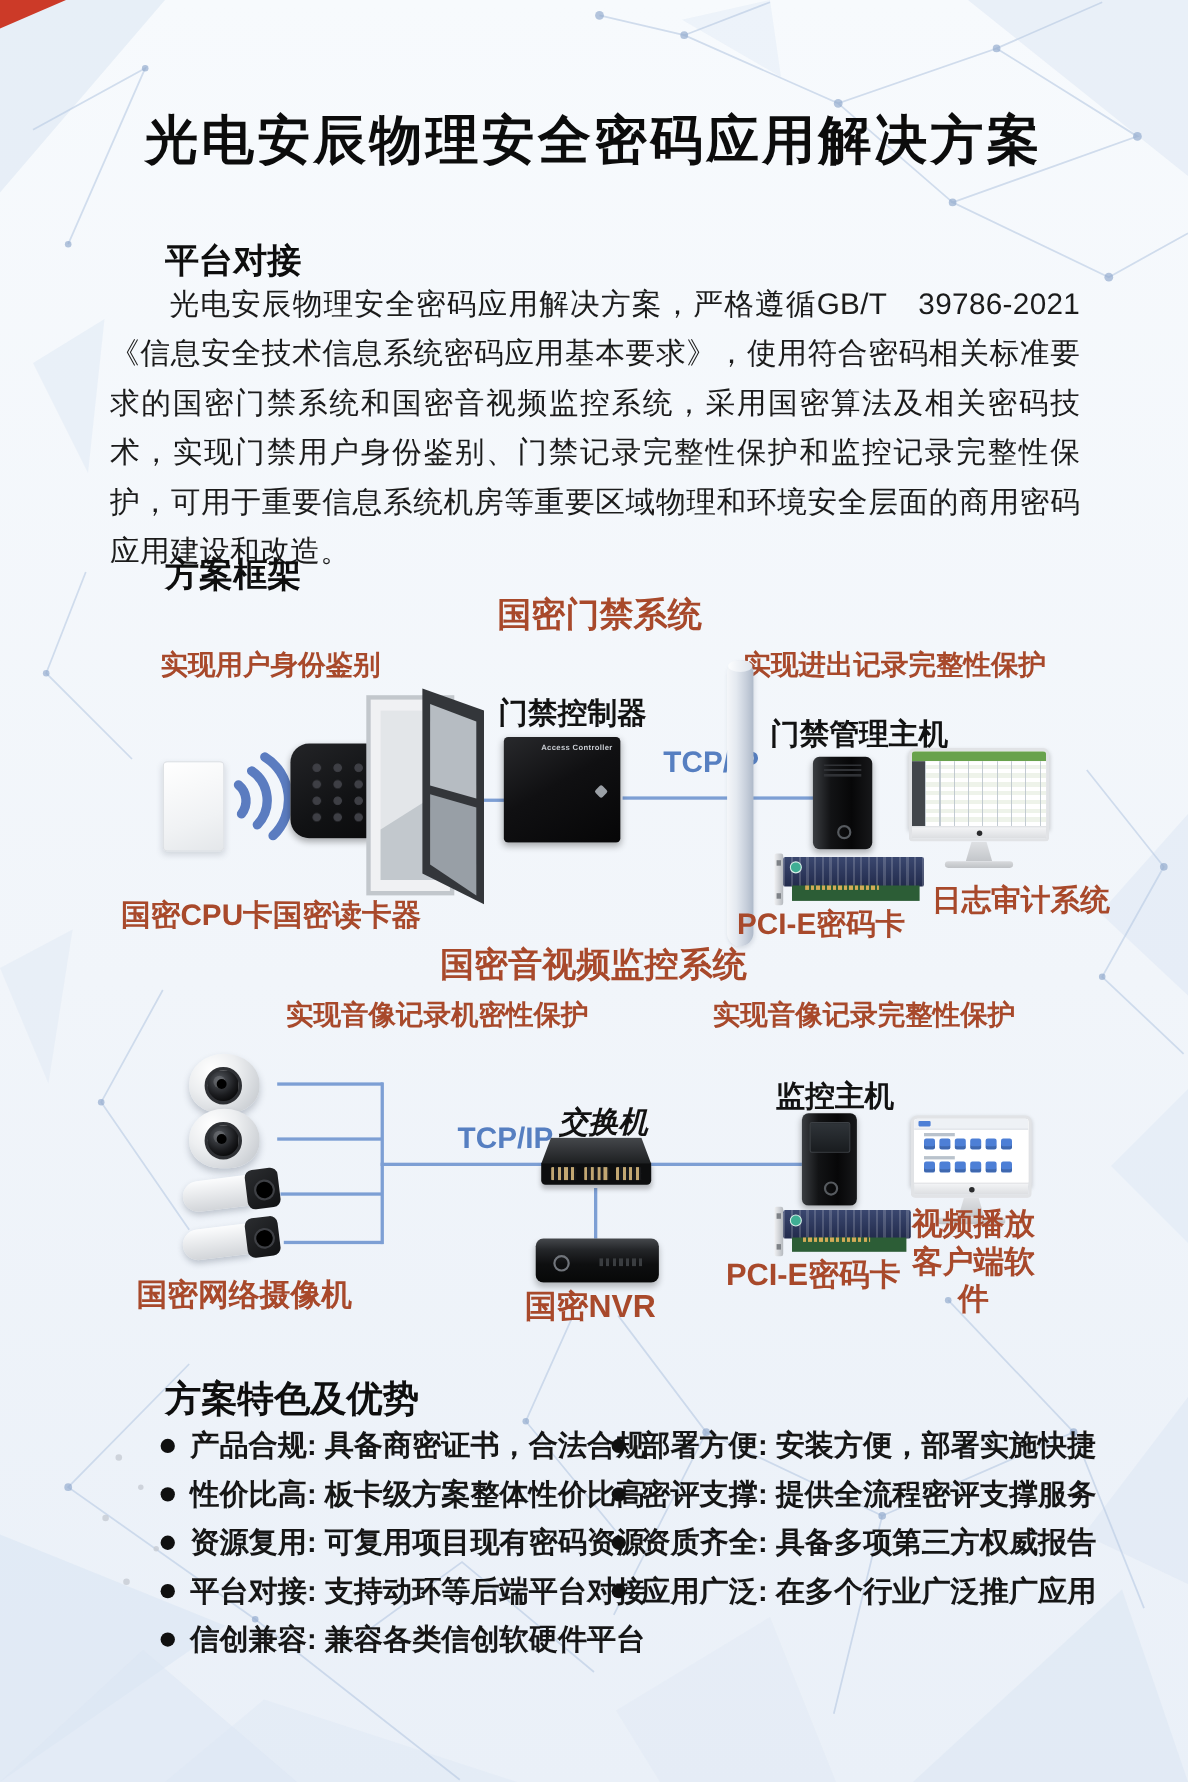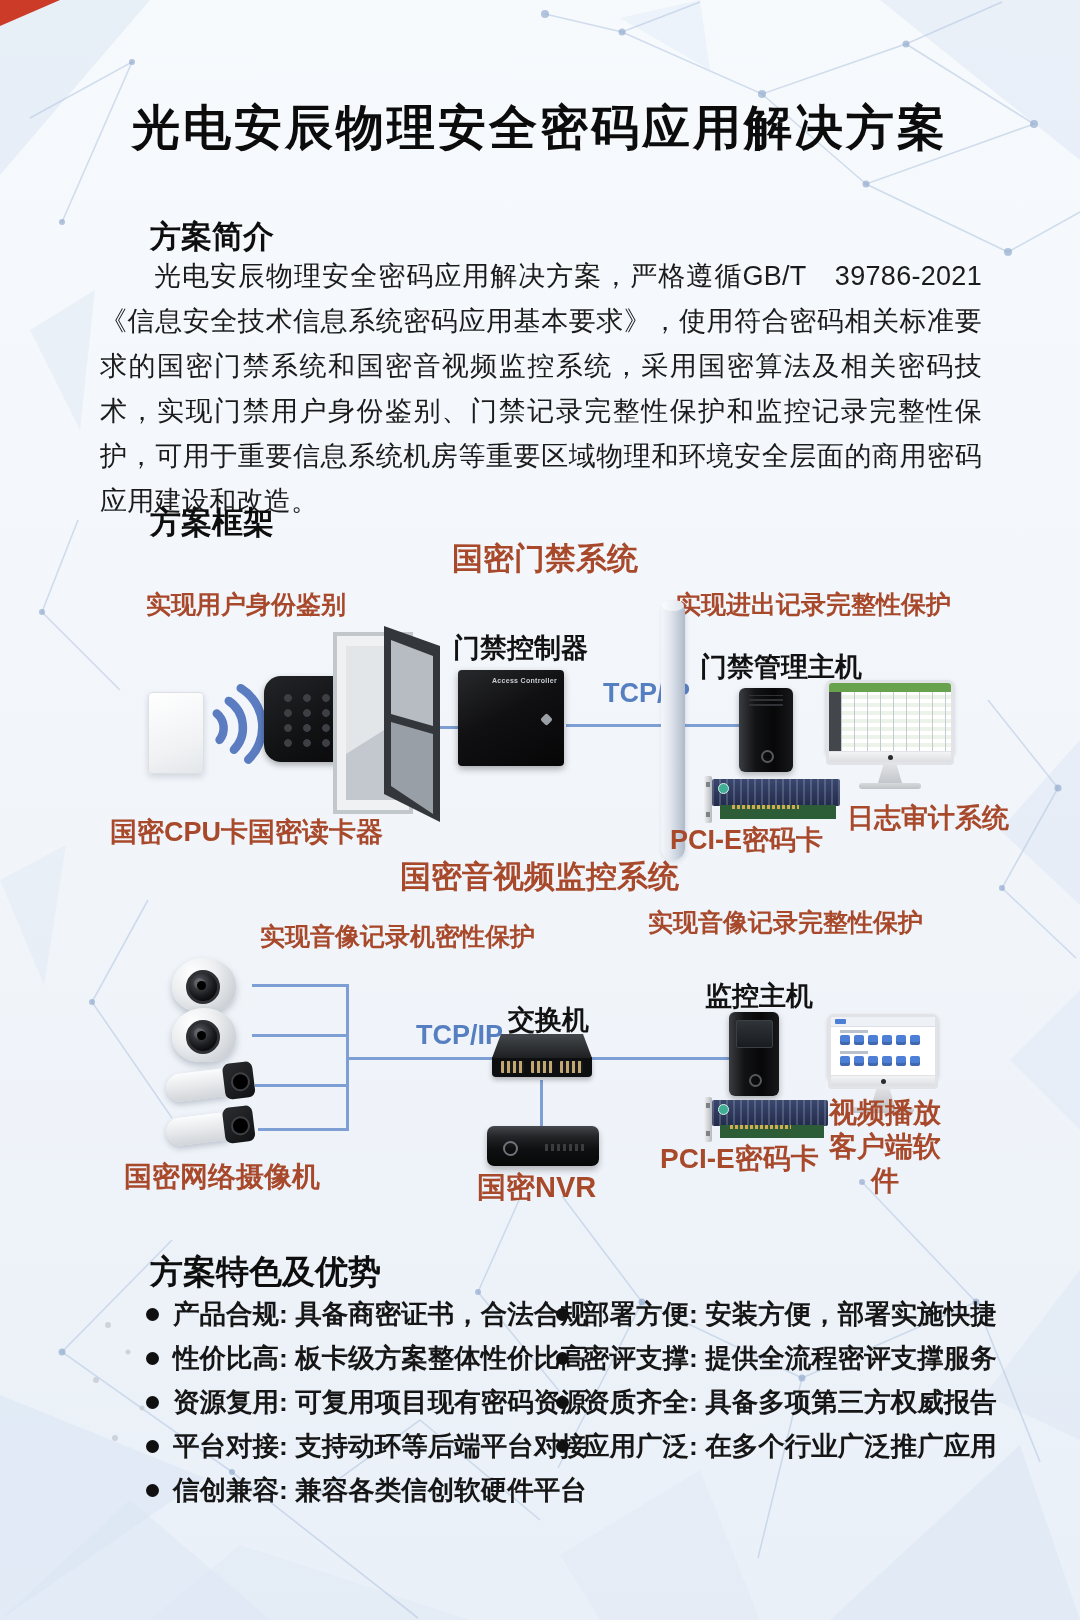--- a/index.html
+++ b/index.html
@@ -206,21 +206,21 @@
       <circle cx="108" cy="1325" r="3"></circle>
         <circle cx="128" cy="1352" r="2.5"></circle>
         <circle cx="96" cy="1380" r="3"></circle>
       <circle cx="142" cy="1408" r="2.5"></circle>
         <circle cx="115" cy="1438" r="3"></circle>
     </g>
     <polygon points="0,0 60,0 0,26" fill="#cc3a28"></polygon>
   </svg>
 
   <div class="poster-title">光电安辰物理安全密码应用解决方案</div>
-  <div class="sec-h" style="left:150px;top:216px;">方案简介</div>
+  <div class="sec-h" style="left:150px;top:216px;">平台对接</div>
   <div class="para">光电安辰物理安全密码应用解决方案，严格遵循GB/T　39786-2021《信息安全技术信息系统密码应用基本要求》，使用符合密码相关标准要求的国密门禁系统和国密音视频监控系统，采用国密算法及相关密码技术，实现门禁用户身份鉴别、门禁记录完整性保护和监控记录完整性保护，可用于重要信息系统机房等重要区域物理和环境安全层面的商用密码应用建设和改造。</div>
 
   <div class="sec-h" style="left:150px;top:502px;">方案框架</div>
 
   <div>
     <div class="lbl-red" style="left:452px;top:538px;font-size:31px;">国密门禁系统</div>
     <div class="lbl-red" style="left:146px;top:588px;font-size:25px;">实现用户身份鉴别</div>
     <div class="lbl-red" style="left:676px;top:588px;font-size:25px;">实现进出记录完整性保护</div>
 
     <div class="cpucard" style="left:148px;top:692px;width:54px;height:80px;"></div>
@@ -285,21 +285,21 @@
     <div class="abs z3" style="left:110px;top:814px;display:flex;">
       <span class="lbl-red" style="position:static;font-size:27px;">国密CPU卡</span>
       <span class="lbl-red" style="position:static;font-size:27px;">国密读卡器</span>
     </div>
     <div class="lbl-red" style="left:806px;top:800px;font-size:27px;margin-left:41px;">日志审计系统</div>
     <div class="lbl-red" style="left:670px;top:822px;font-size:27px;">PCI-E密码卡</div>
   </div>
 
   <div>
     <div class="lbl-red" style="left:400px;top:856px;font-size:31px;">国密音视频监控系统</div>
-    <div class="lbl-red" style="left:260px;top:906px;font-size:25px;margin-top:14px;">实现音像记录机密性保护</div>
+    <div class="lbl-red" style="left:260px;top:906px;font-size:25px;">实现音像记录机密性保护</div>
     <div class="lbl-red" style="left:648px;top:906px;font-size:25px;">实现音像记录完整性保护</div>
 
     <div class="dome" style="left:172px;top:958px;">
         <span class="b"></span>
         <span class="l"></span>
       </div>
     <div class="dome" style="left:172px;top:1008px;">
         <span class="b"></span>
         <span class="l"></span>
       </div>
@@ -314,21 +314,21 @@
 
     <div class="hline" style="left:252px;top:984px;width:96px;"></div>
     <div class="hline" style="left:252px;top:1034px;width:96px;"></div>
     <div class="hline" style="left:255px;top:1084px;width:93px;"></div>
     <div class="hline" style="left:258px;top:1128px;width:90px;"></div>
     <div class="vline" style="left:346px;top:984px;height:147px;"></div>
     <div class="hline" style="left:346px;top:1057px;width:150px;"></div>
 
     <div class="lbl-blue" style="left:380px;top:1020px;font-size:27px;">TCP/IP</div>
 
-    <div class="lbl-blk" style="left:508px;top:1002px;font-size:27px;">交换机</div>
+    <div class="lbl-blk" style="left:508px;top:1002px;font-size:27px;font-style:italic;">交换机</div>
     <div class="switch" style="left:492px;top:1034px;width:100px;">
       <div class="sw-top"></div>
       <div class="sw-front">
           <i></i>
           <i></i>
           <i></i>
         </div>
     </div>
 
     <div class="hline" style="left:592px;top:1057px;width:137px;"></div>

